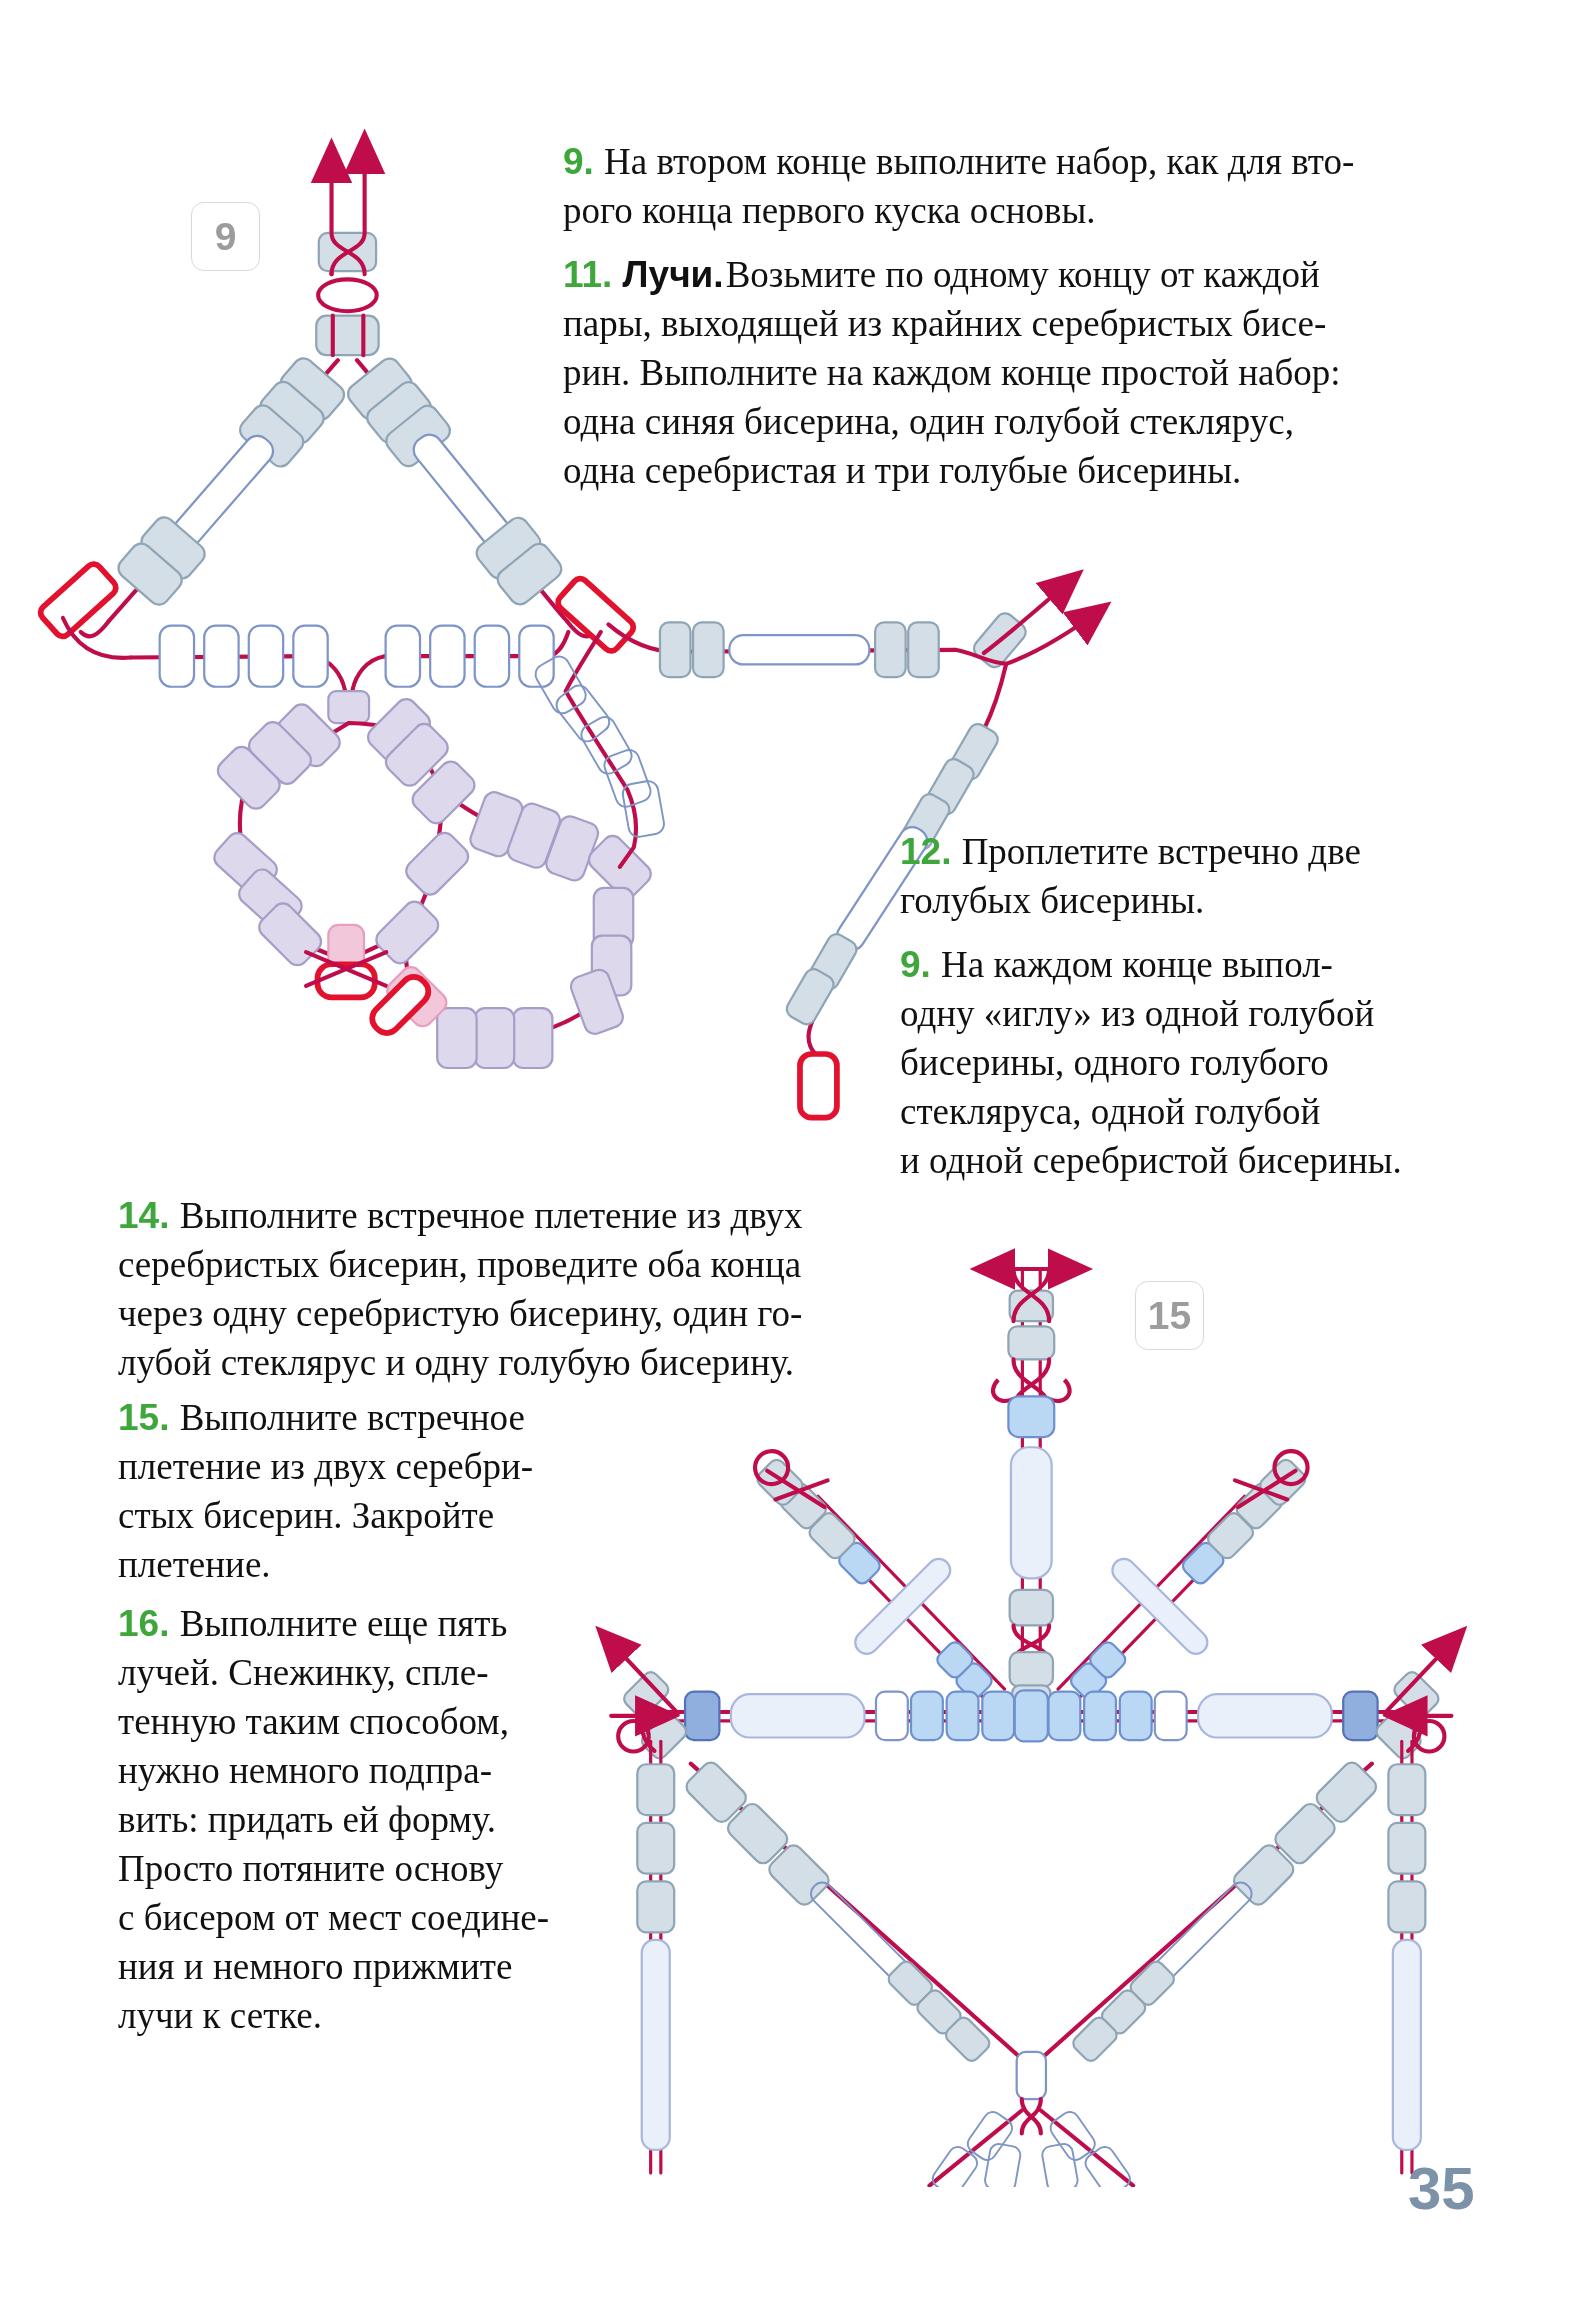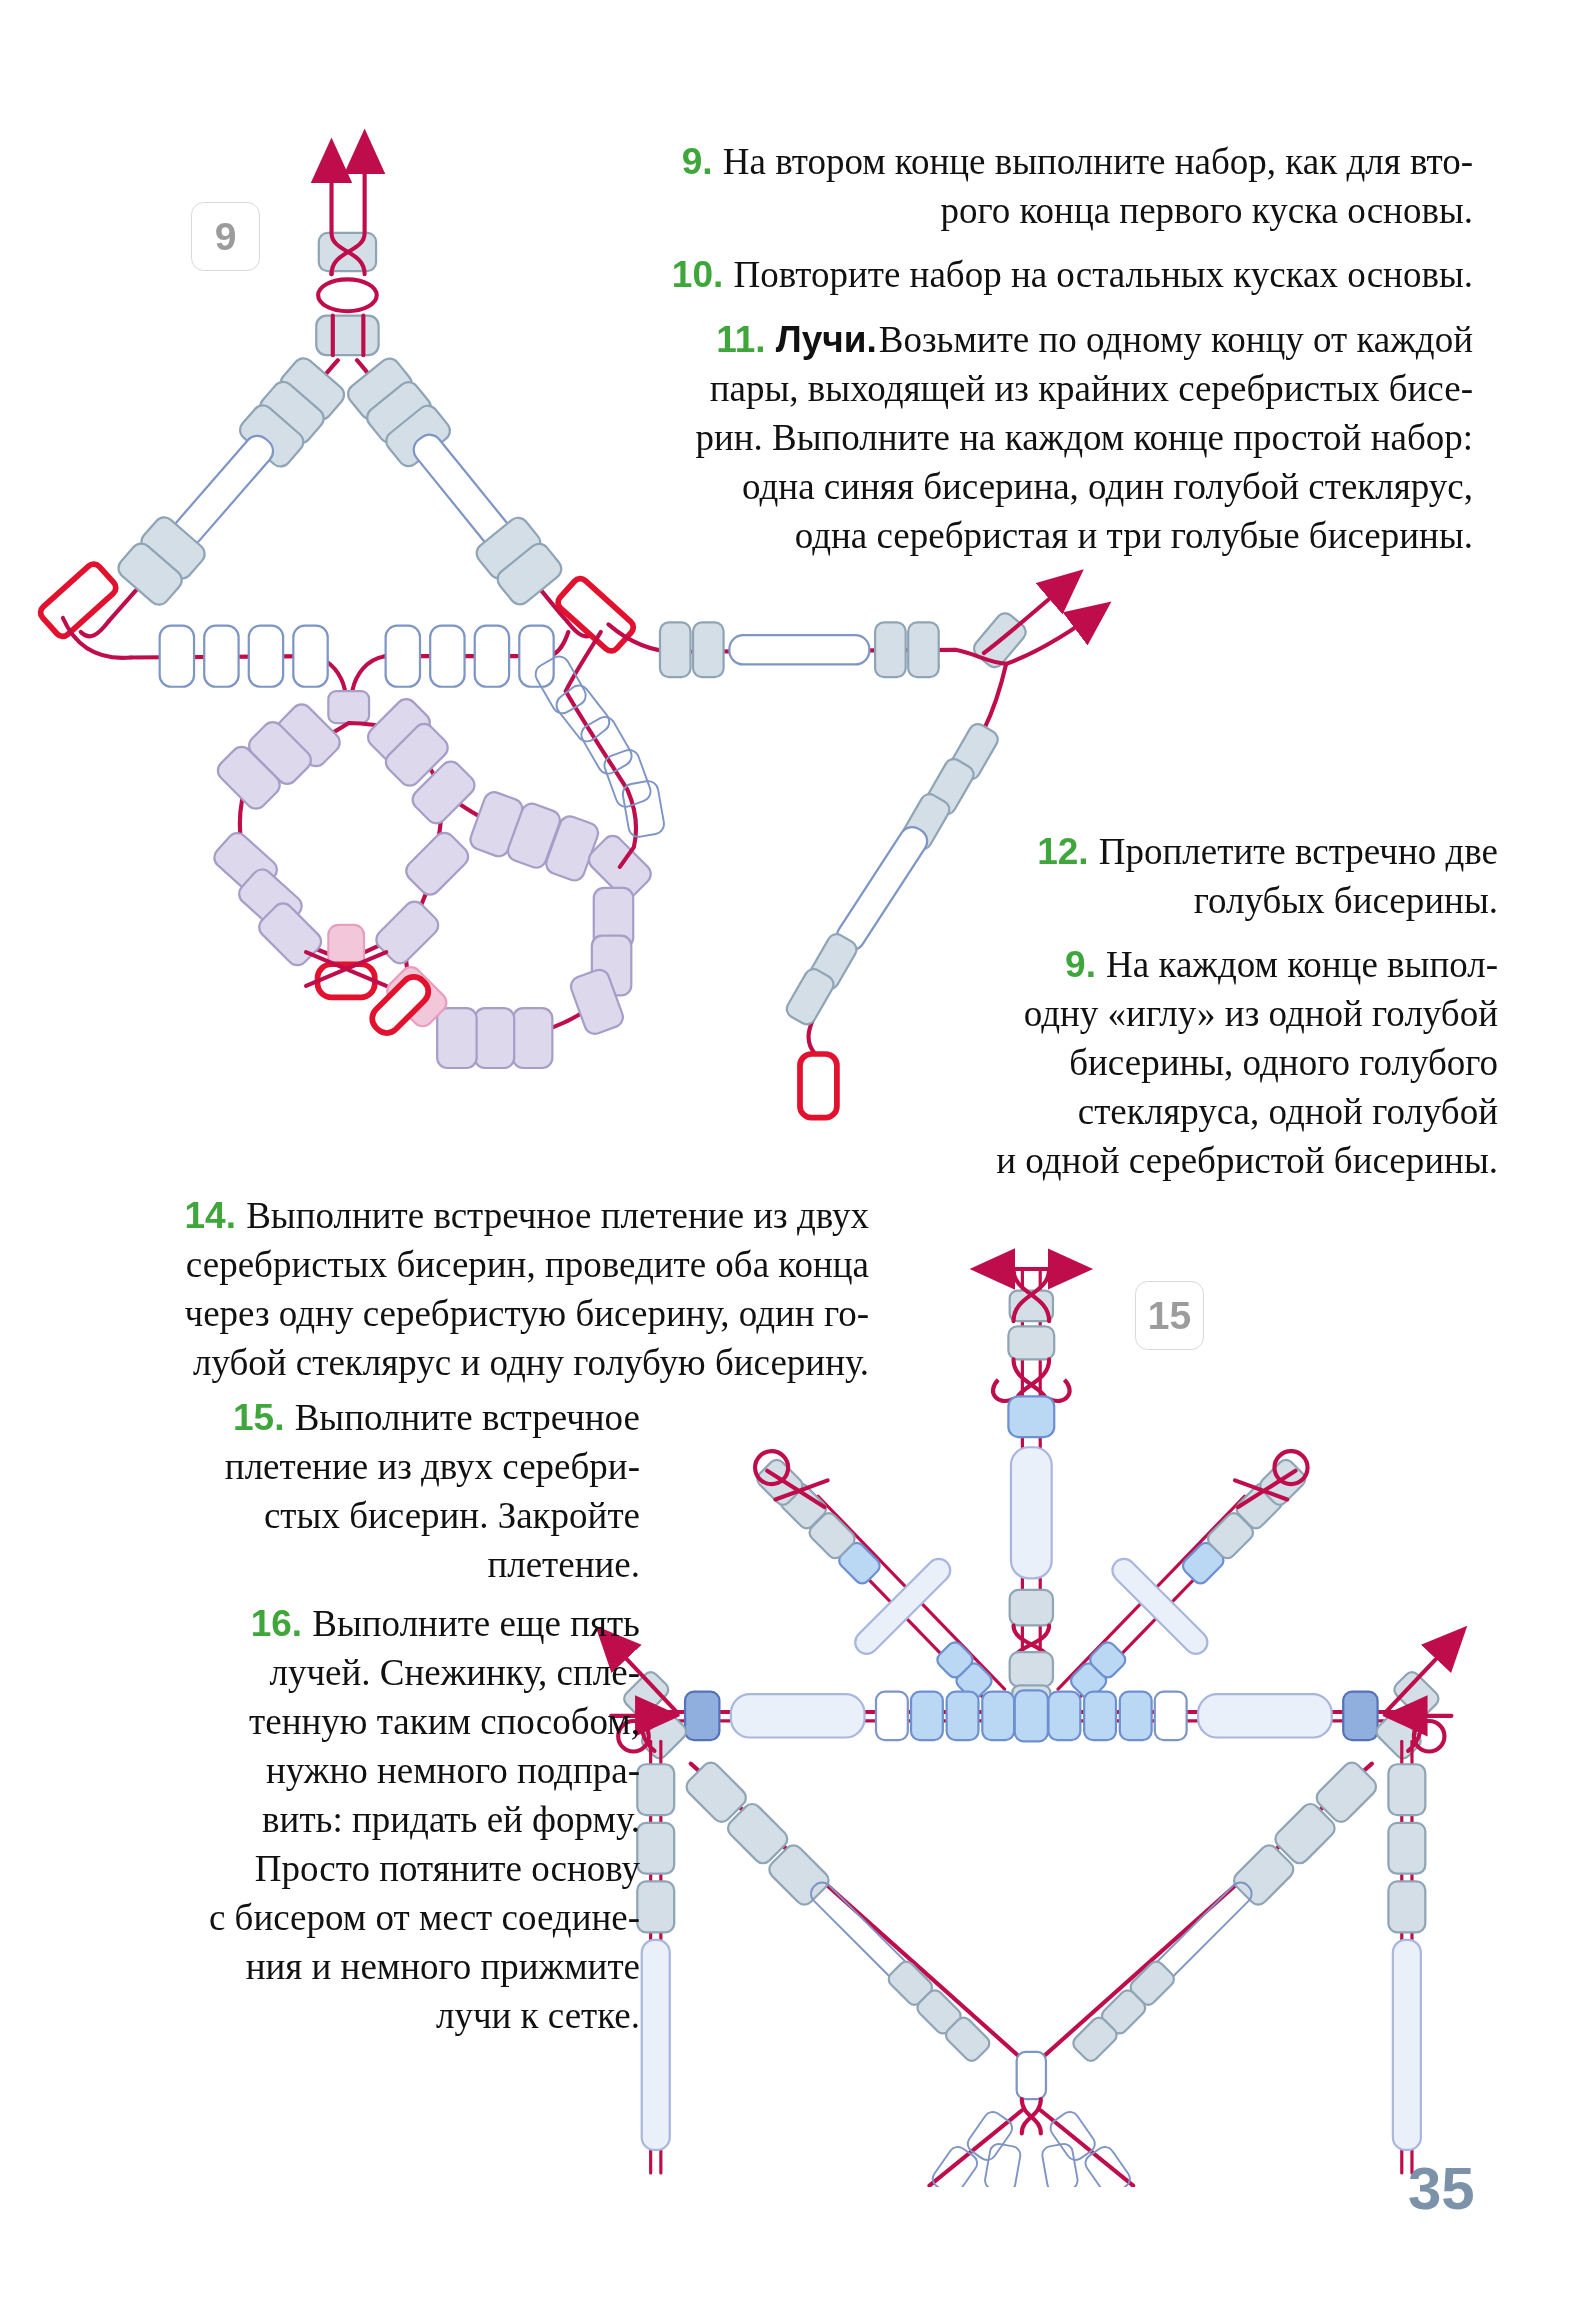--- a/index.html
+++ b/index.html
@@ -8,21 +8,21 @@
     --beadlav-f:#ddd8ec; --beadlav-s:#a79ec8;
     --beadpink-f:#f3c7da; --beadpink-s:#e79fc0;
     --beadblue-f:#bad7f4; --beadblue-s:#6e90cf;
     --beadbluedark-f:#90aede; --beadbluedark-s:#5572b8;
     --beadpale-f:#e9f0fa; --beadpale-s:#a9b6de;
     --outline-s:#7e95c6; --pagenum:#7b92a8; --badge-s:#d9d9d9; --badge-t:#9c9c9c;
   }
   html,body{margin:0;padding:0;background:#ffffff;}
   #page{position:relative;width:1578px;height:2319px;background:#fff;overflow:hidden;
         font-family:"Liberation Serif",serif;color:#111;}
-  .tblock{position:absolute;font-size:37px;line-height:49px;text-align:right;}
+  .tblock{position:absolute;font-size:37px;line-height:49px;}
   .tblock p{margin:0 0 15.3px 0;}
   .num{font-family:"Liberation Sans",sans-serif;font-weight:bold;color:var(--green);margin-right:10.2px;}
   .lead{font-family:"Liberation Sans",sans-serif;font-weight:bold;color:#111;margin-right:2px;}
   .lead:empty{margin:0;}
   .txt{white-space:pre-line;}
   .badge{position:absolute;width:67px;height:67px;border:1.9px solid var(--badge-s);border-radius:12.7px;
          background:#fff;display:flex;align-items:center;justify-content:center;
          font-family:"Liberation Sans",sans-serif;font-weight:bold;font-size:39px;color:var(--badge-t);}
   .pagenum{position:absolute;left:1408px;top:2154px;font-family:"Liberation Sans",sans-serif;
            font-weight:bold;font-size:60px;color:var(--pagenum);text-align:right;}
@@ -335,21 +335,20 @@
   <div class="badge" style="left:191px;top:202px;">
     <span>9</span>
   </div>
   <div class="badge" style="left:1135px;top:1281px;">
     <span>15</span>
   </div>
 
   <div class="tblock" style="left:563px;top:137px;width:910px;">
     <p><span class="num">9.</span><span class="lead"></span><span class="txt">На втором конце выполните набор, как для вто-
 рого конца первого куска основы.</span></p>
-    <p><span class="num">10.</span><span class="lead"></span><span class="txt">Повторите набор на остальных кусках основы.</span></p>
     <p><span class="num">11.</span><span class="lead">Лучи.</span><span class="txt">Возьмите по одному концу от каждой
 пары, выходящей из крайних серебристых бисе-
 рин. Выполните на каждом конце простой набор:
 одна синяя бисерина, один голубой стеклярус,
 одна серебристая и три голубые бисерины.</span></p>
   </div>
 
   <div class="tblock" style="left:900px;top:827px;width:598px;">
     <p><span class="num">12.</span><span class="lead"></span><span class="txt">Проплетите встречно две
 голубых бисерины.</span></p>

